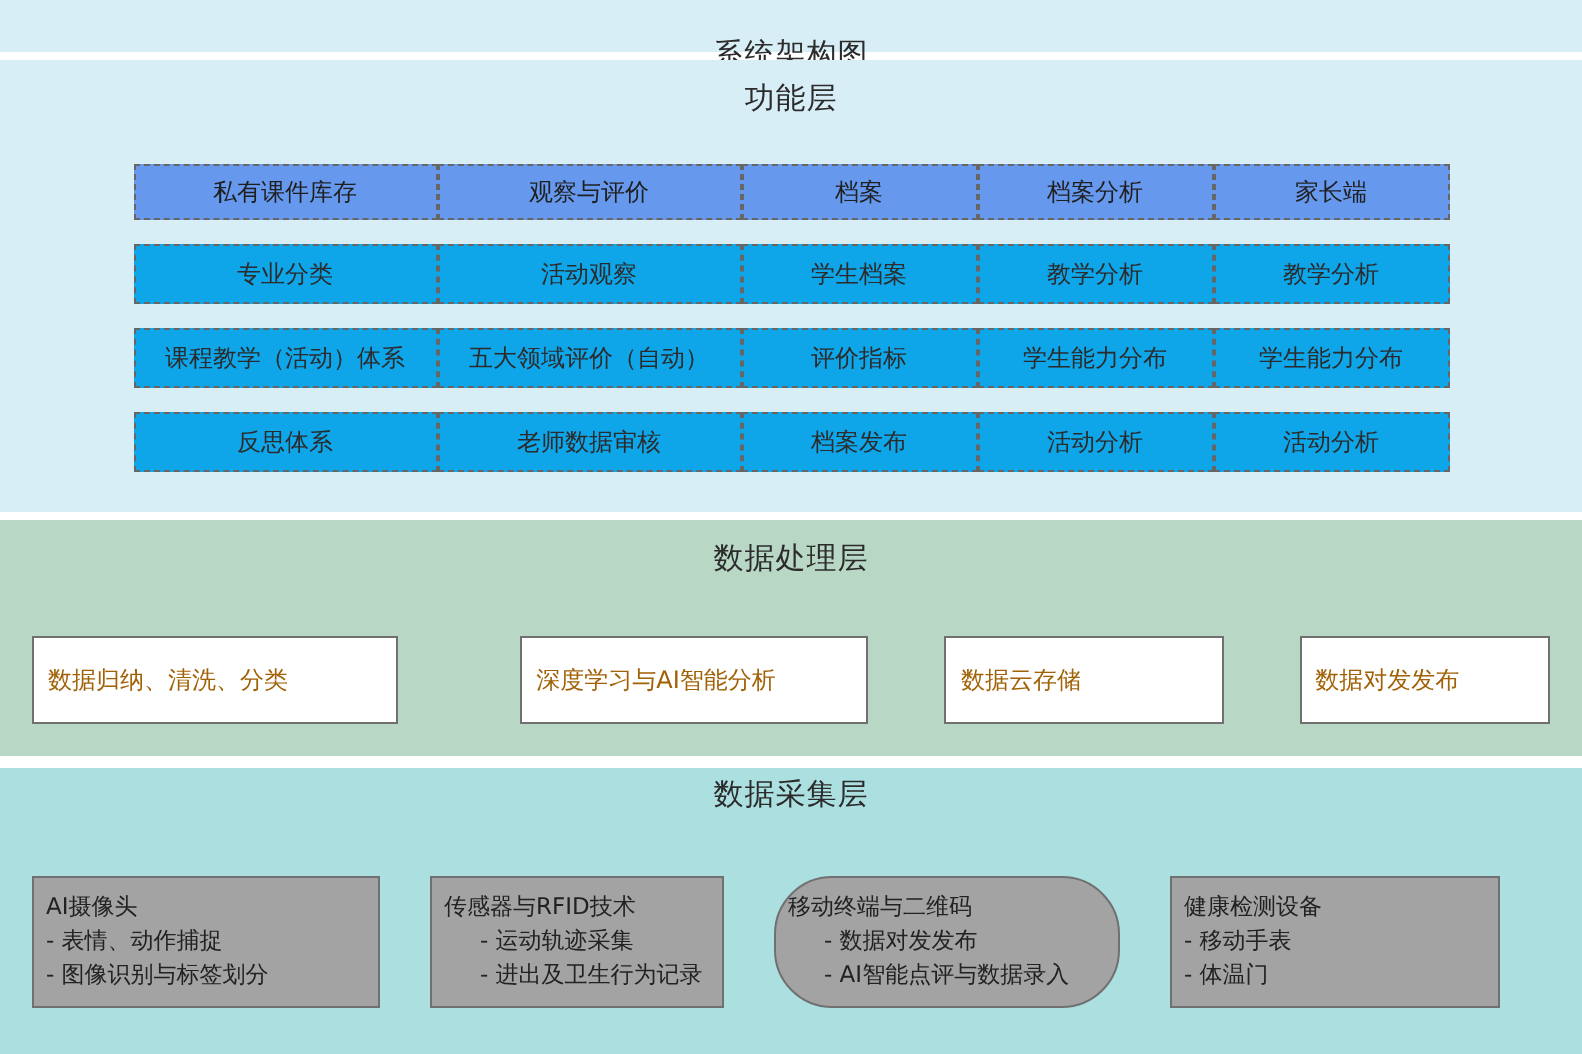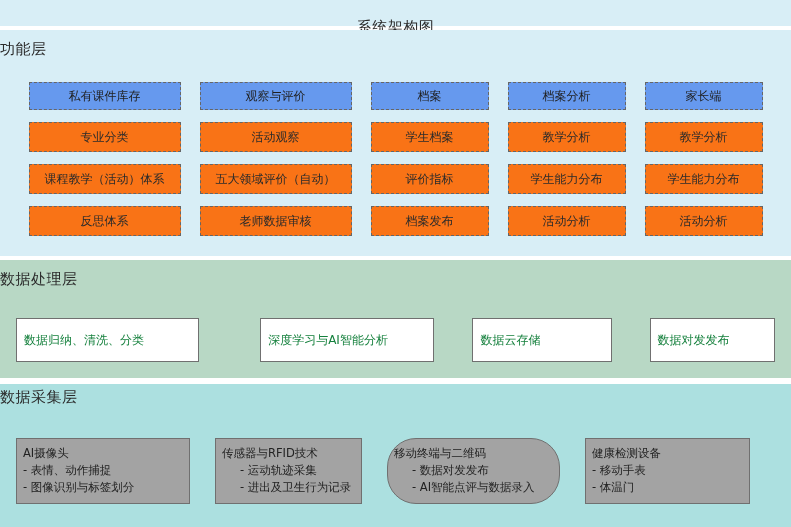--- a/index.html
+++ b/index.html
@@ -42,21 +42,21 @@
 
   
   .layer {
     position: absolute;
     left: 0;
     width: 791px;
     box-sizing: border-box;
   }
   .layer-title {
     width: 100%;
-    text-align: left;
+    text-align: center;
     font-size: 15px;
     color: #2b2b2b;
     letter-spacing: 0.5px;
   }
 
   
   #layer-function {
     top: 30px;
     height: 226px;
     background: #d8eef6;
@@ -64,21 +64,20 @@
   #layer-function .layer-title {
     padding-top: 10px;
   }
   .func-columns {
     position: absolute;
     left: 0;
     top: 52px;
     width: 791px;
     display: flex;
     justify-content: center;
-    gap: 19px;
   }
   .func-col {
     display: flex;
     flex-direction: column;
     gap: 12px;
   }
   .func-col.wide { width: 152px; }
   .func-col.narrow { width: 118px; }
 
   .func-head {
@@ -88,21 +87,21 @@
     border: 1px dashed #666666;
     display: flex;
     align-items: center;
     justify-content: center;
     font-size: 12px;
     color: #1f1f1f;
   }
   .func-item {
     height: 30px;
     box-sizing: border-box;
-    background: #f97316;
+    background: #0ea5e9;
     border: 1px dashed #666666;
     display: flex;
     align-items: center;
     justify-content: center;
     font-size: 12px;
     color: #2b2b2b;
     padding: 0 4px;
     text-align: center;
   }
 
@@ -124,21 +123,21 @@
     gap: 38px;
   }
   .proc-box {
     box-sizing: border-box;
     height: 44px;
     background: #ffffff;
     border: 1px solid #707070;
     display: flex;
     align-items: center;
     font-size: 12px;
-    color: #15803d;
+    color: #a16207;
     padding-left: 7px;
   }
   .proc-box.w1 { width: 187px; }
   .proc-box.w2 { width: 178px; margin-left: 23px; }
   .proc-box.w3 { width: 142px; }
   .proc-box.w4 { width: 128px; }
 
   
   #layer-collection {
     top: 384px;

